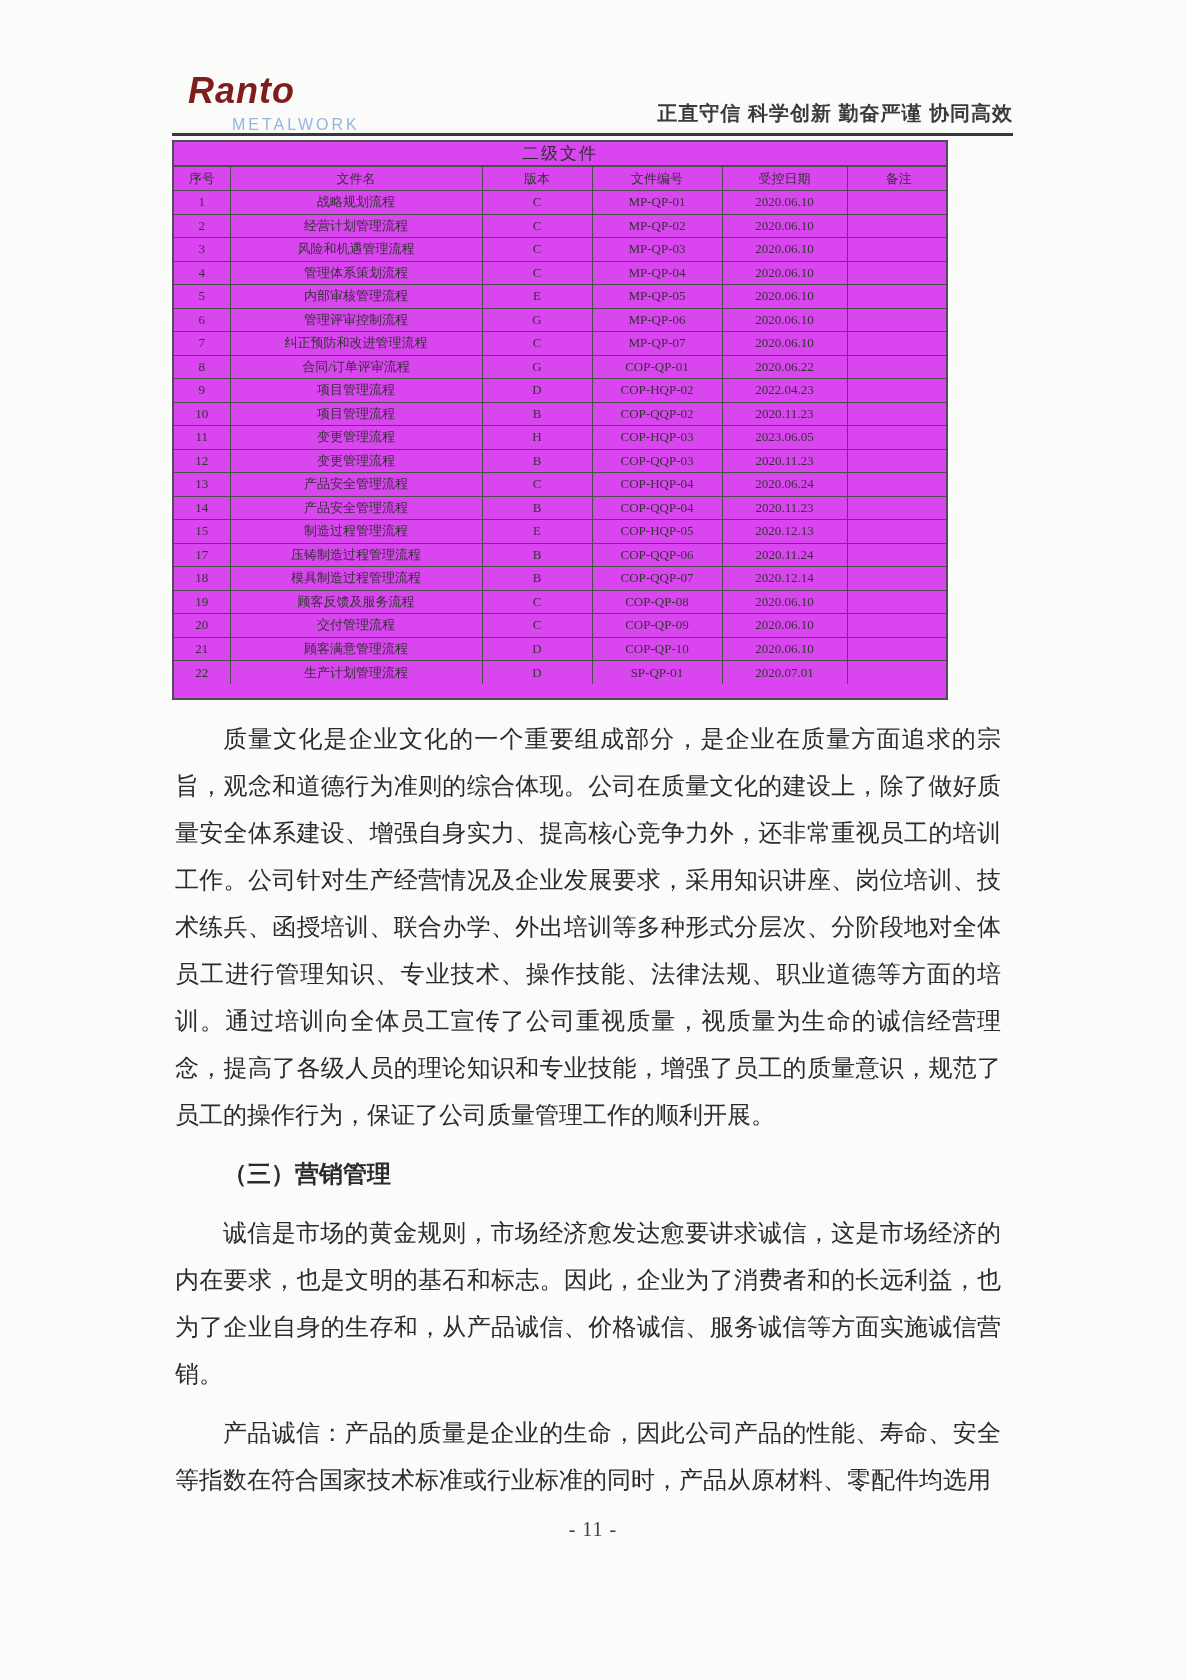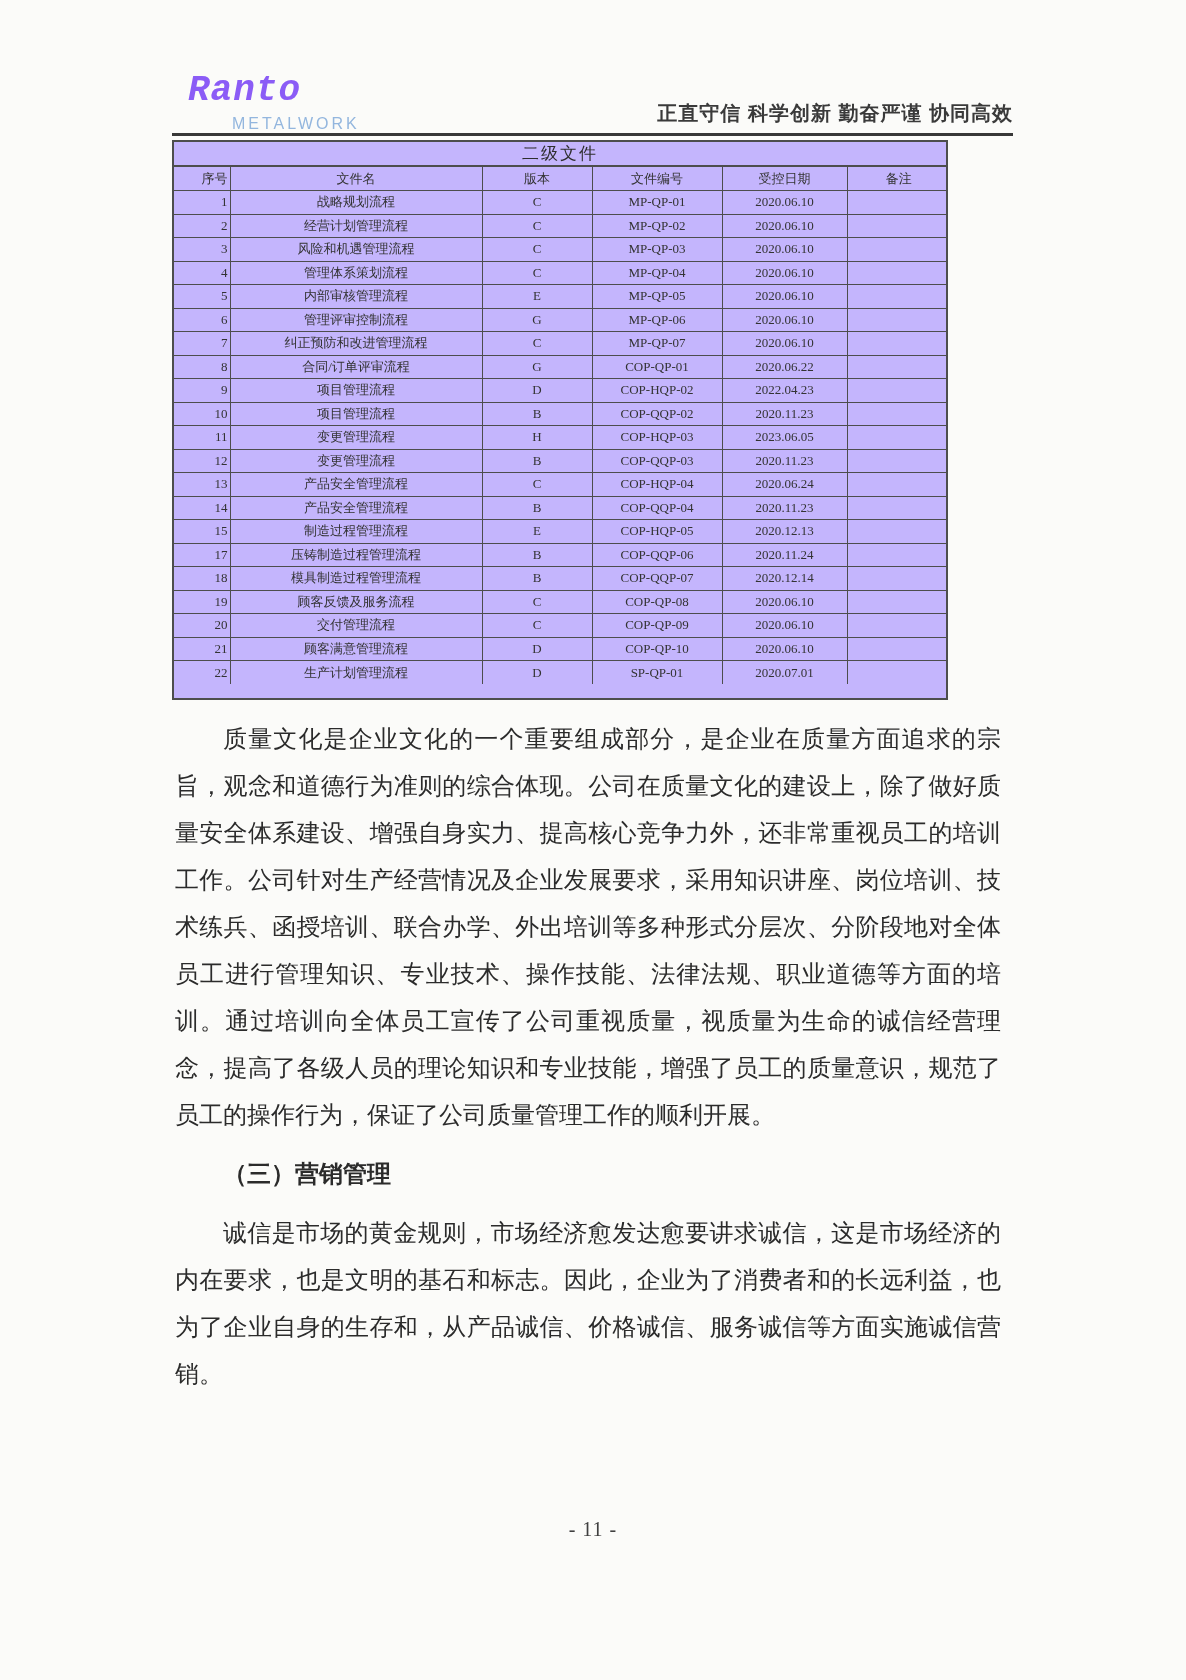--- a/index.html
+++ b/index.html
@@ -12,24 +12,24 @@
     font-family:"Liberation Serif", serif;
     color:#2b2b2b;
     overflow:hidden;
   }
 
   
   .logo {
     position:absolute; left:188px; top:70px;
   }
   .logo-main {
-    font-family:Liberation Mono, monospace;
+    font-family:Liberation Sans, sans-serif;
     font-style:italic; font-weight:bold;
     font-size:36px; letter-spacing:1px;
-    color:#8b5cf6;
+    color:#7f1d1d;
   }
   .logo-sub {
     font-family:"Liberation Sans", sans-serif;
     font-size:16px; letter-spacing:3px;
     color:#93b6de;
     margin:4px 0 0 44px;
   }
   .slogan {
     position:absolute; right:173px; top:100px;
     font-family:"Liberation Sans", sans-serif;
@@ -42,21 +42,21 @@
     width:841px; height:3px;
     background:#383838;
   }
 
   
   .table-box {
     position:absolute; left:172px; top:140px;
     width:776px; height:560px;
     border:2px solid #4d4d4d;
     overflow:hidden;
-    background:#c4b5fd;
+    background:#d946ef;
   }
   .table-title {
     height:24px; line-height:24px;
     text-align:center;
     font-size:17px; letter-spacing:2px;
     color:#2e2e2e;
     border-bottom:1px solid #4d4d4d;
   }
   table.doc {
     width:100%;
@@ -70,21 +70,21 @@
     text-align:center;
     vertical-align:middle;
     height:23.5px;
     line-height:14px;
     padding:0 2px;
     overflow:hidden;
     white-space:nowrap;
     font-weight:normal;
   }
   table.doc th { height:24px; }
-  table.doc th:first-child, table.doc td:first-child { border-left:none;text-align:right; }
+  table.doc th:first-child, table.doc td:first-child { border-left:none; }
   table.doc th:last-child, table.doc td:last-child { border-right:none; }
   table.doc tr:last-child td { border-bottom:none; }
 
   
   .body-text {
     position:absolute; left:163px; top:704px;
     width:850px;
     font-size:24px;
     line-height:47px;
     text-align:justify;
@@ -305,17 +305,18 @@
             <td></td>
           </tr>
         </tbody>
     </table>
   </div>
 
   <div class="body-text">
     <p>质量文化是企业文化的一个重要组成部分，是企业在质量方面追求的宗旨，观念和道德行为准则的综合体现。公司在质量文化的建设上，除了做好质量安全体系建设、增强自身实力、提高核心竞争力外，还非常重视员工的培训工作。公司针对生产经营情况及企业发展要求，采用知识讲座、岗位培训、技术练兵、函授培训、联合办学、外出培训等多种形式分层次、分阶段地对全体员工进行管理知识、专业技术、操作技能、法律法规、职业道德等方面的培训。通过培训向全体员工宣传了公司重视质量，视质量为生命的诚信经营理念，提高了各级人员的理论知识和专业技能，增强了员工的质量意识，规范了员工的操作行为，保证了公司质量管理工作的顺利开展。</p>
     <p class="heading">（三）营销管理</p>
     <p>诚信是市场的黄金规则，市场经济愈发达愈要讲求诚信，这是市场经济的内在要求，也是文明的基石和标志。因此，企业为了消费者和的长远利益，也为了企业自身的生存和，从产品诚信、价格诚信、服务诚信等方面实施诚信营销。</p>
+    <p>产品诚信：产品的质量是企业的生命，因此公司产品的性能、寿命、安全等指数在符合国家技术标准或行业标准的同时，产品从原材料、零配件均选用</p>
   </div>
 
   <div class="footer">- 11 -</div>
 
 </div>
 
 </body></html>

